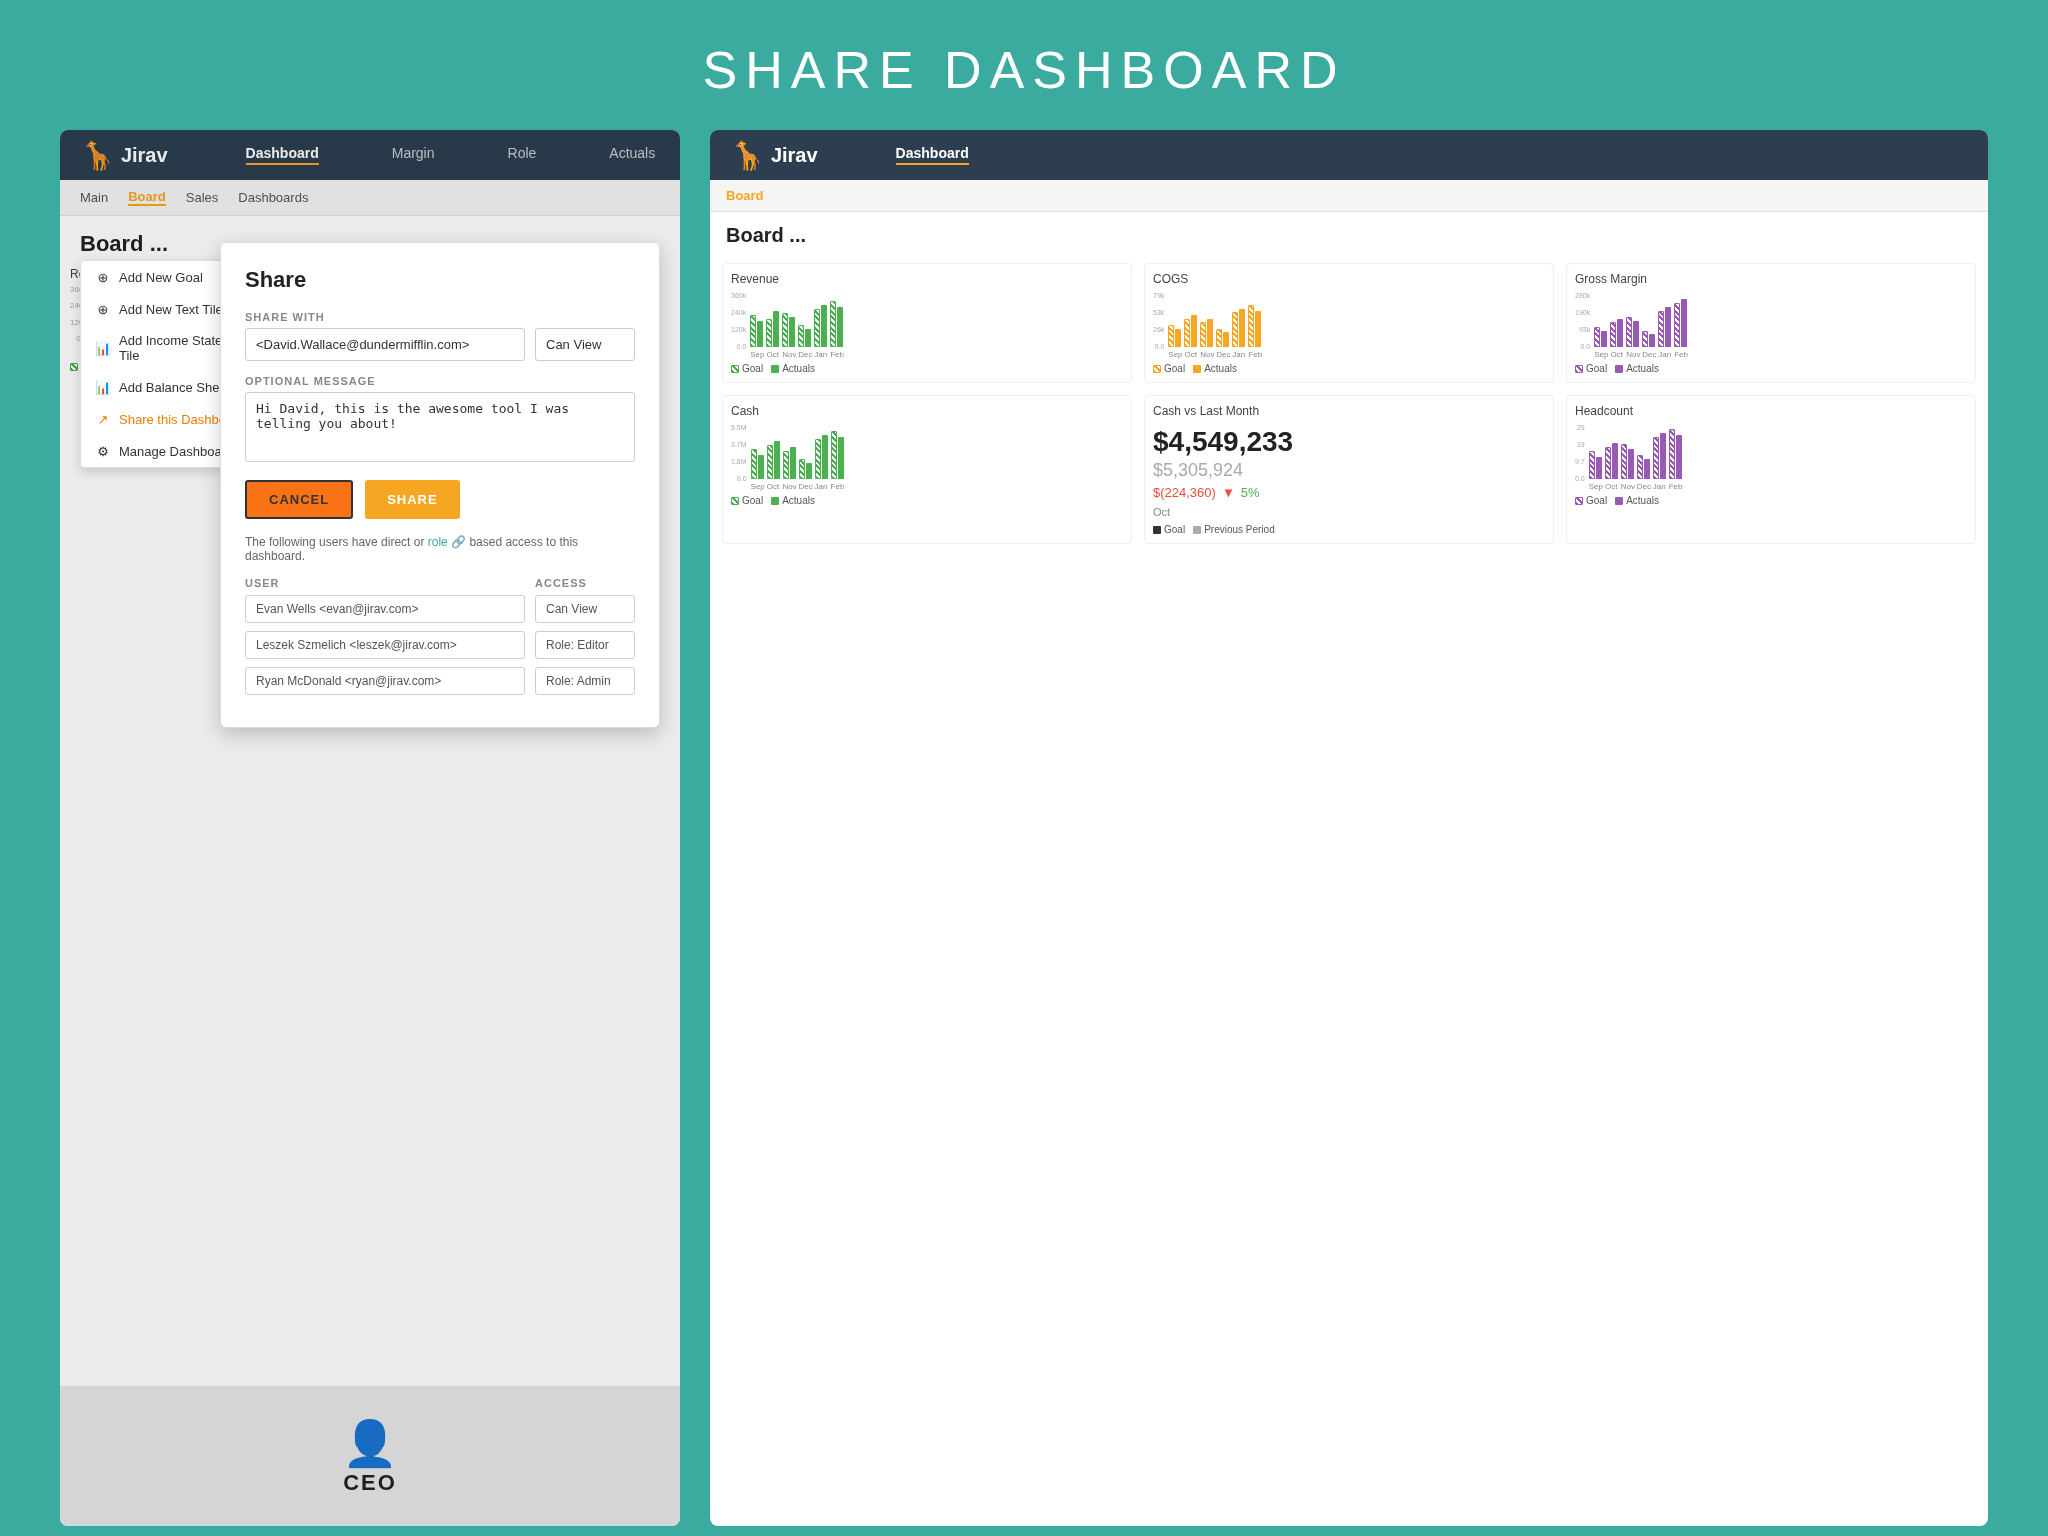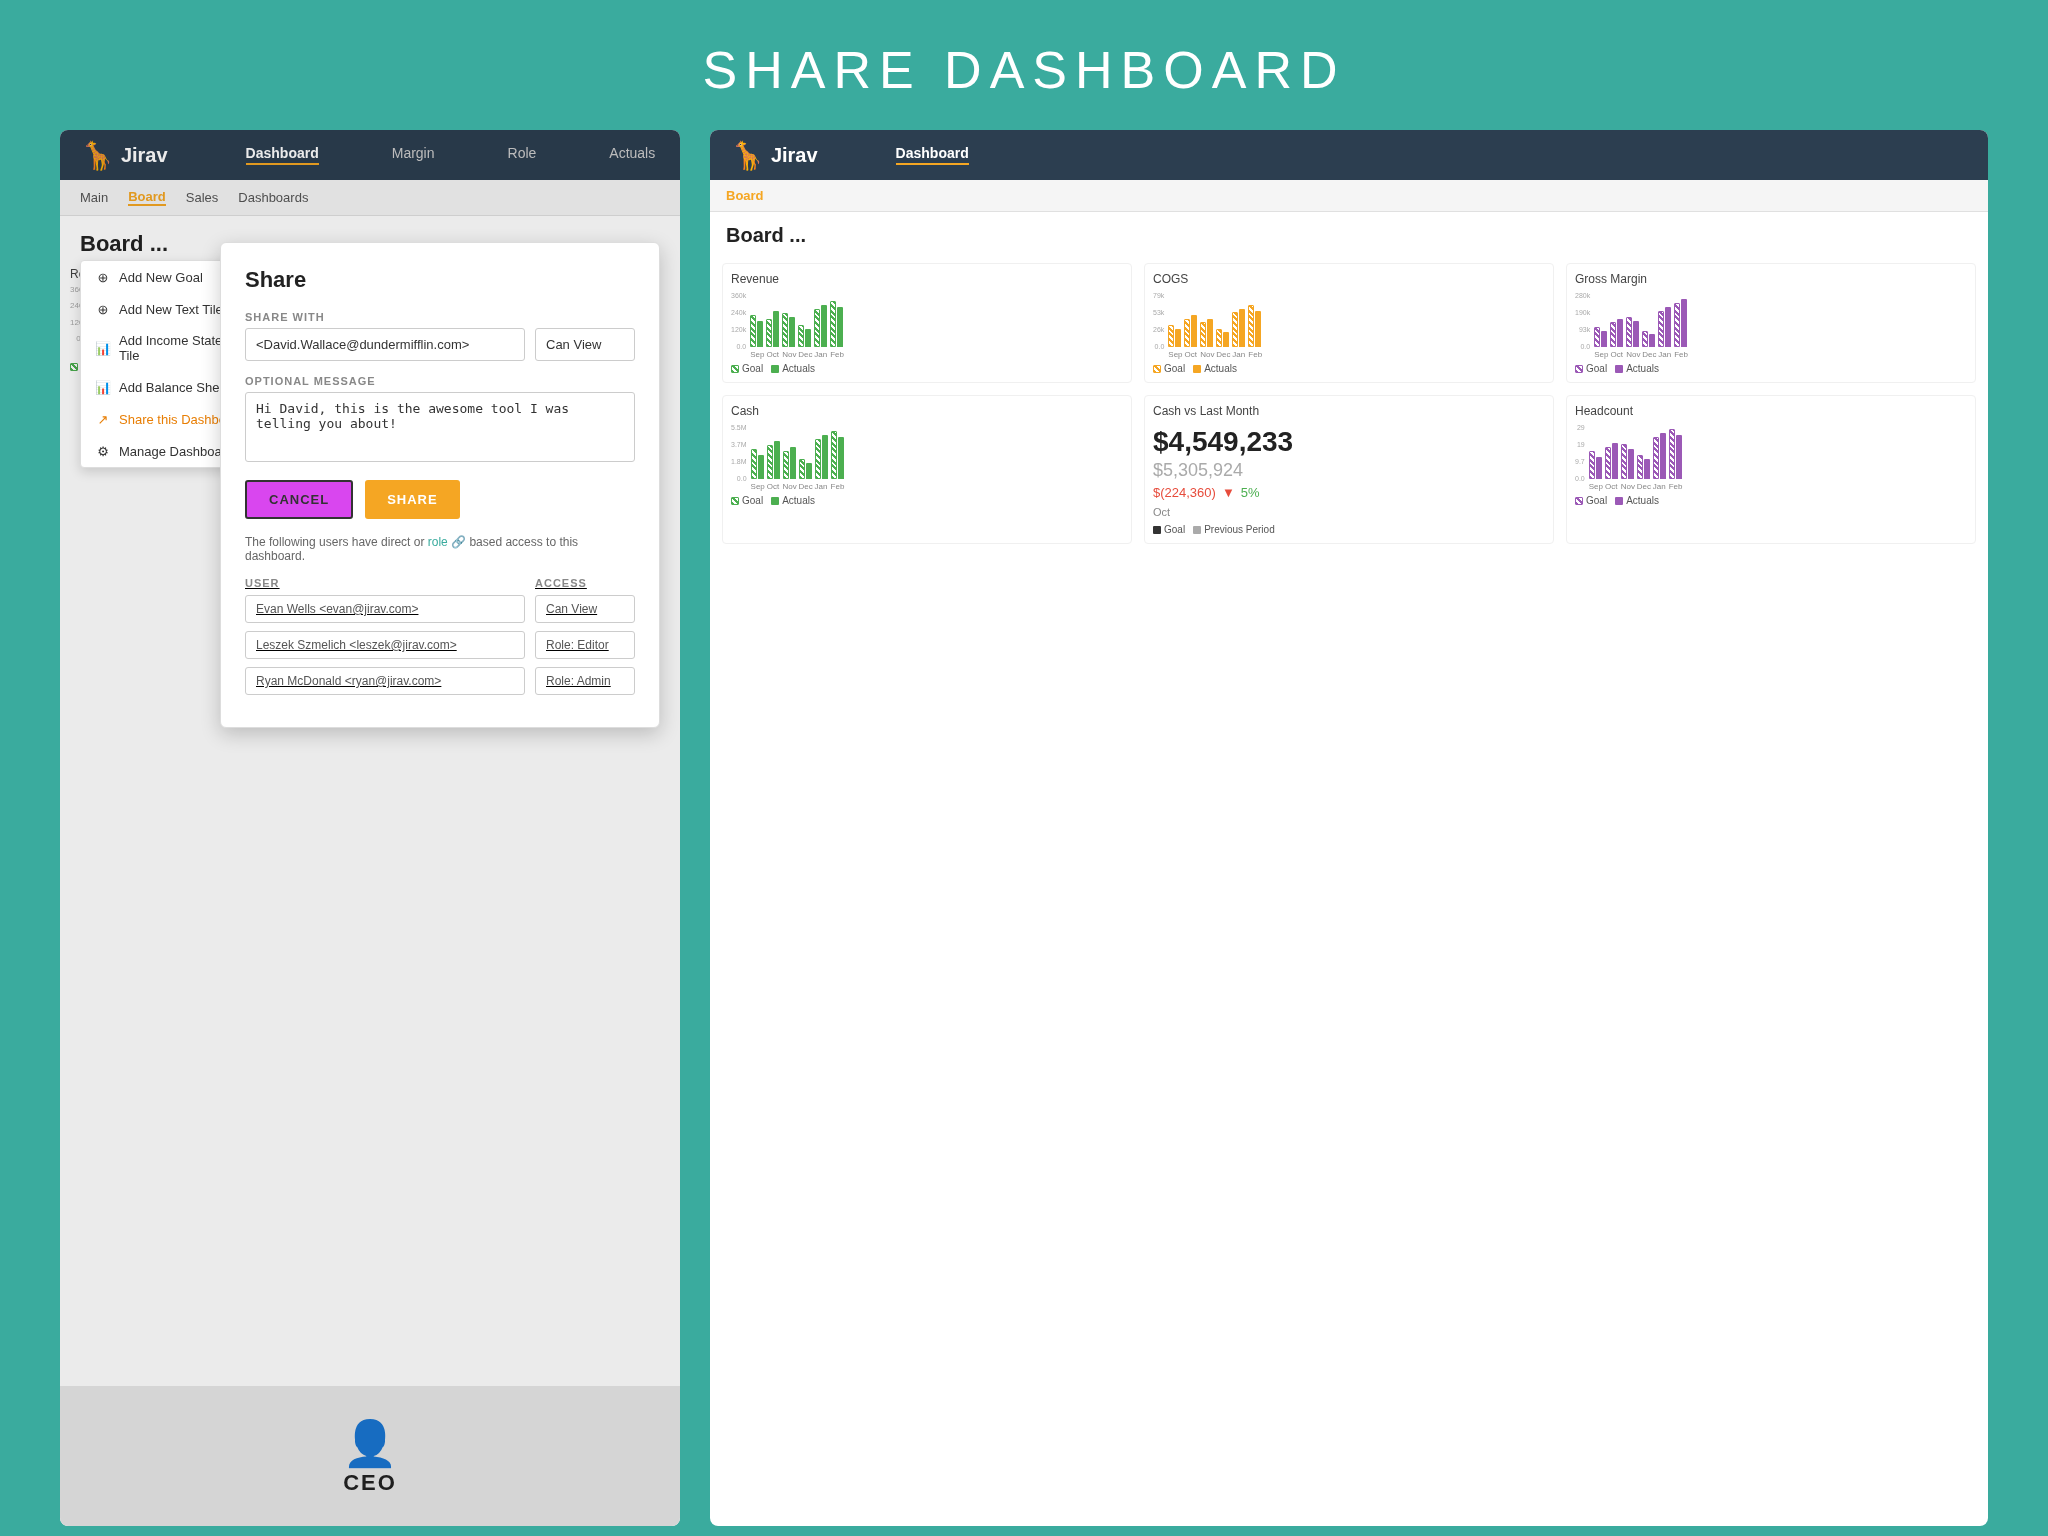--- a/index.html
+++ b/index.html
@@ -214,21 +214,21 @@
       resize: none;
       margin-bottom: 14px;
     }
     .modal-buttons {
       display: flex;
       gap: 12px;
       margin-bottom: 16px;
     }
     .btn-cancel {
       border: 2px solid #333;
-      background: #d946ef;
+      background: #f97316;
       color: #333;
       padding: 10px 22px;
       font-size: 13px;
       font-weight: 600;
       border-radius: 3px;
       cursor: pointer;
       letter-spacing: 1px;
     }
     .btn-share {
       border: none;
@@ -244,21 +244,20 @@
     .modal-footer-text {
       font-size: 12px;
       color: #666;
       margin-bottom: 14px;
     }
     .modal-footer-text a {
       color: #3aab9e;
     }
     .user-table {
       width: 100%;
-      text-decoration: underline;
     }
     .user-table-header {
       display: flex;
       margin-bottom: 6px;
     }
     .user-table-header .col-user {
       flex: 1;
       font-size: 11px;
       color: #888;
       text-transform: uppercase;

